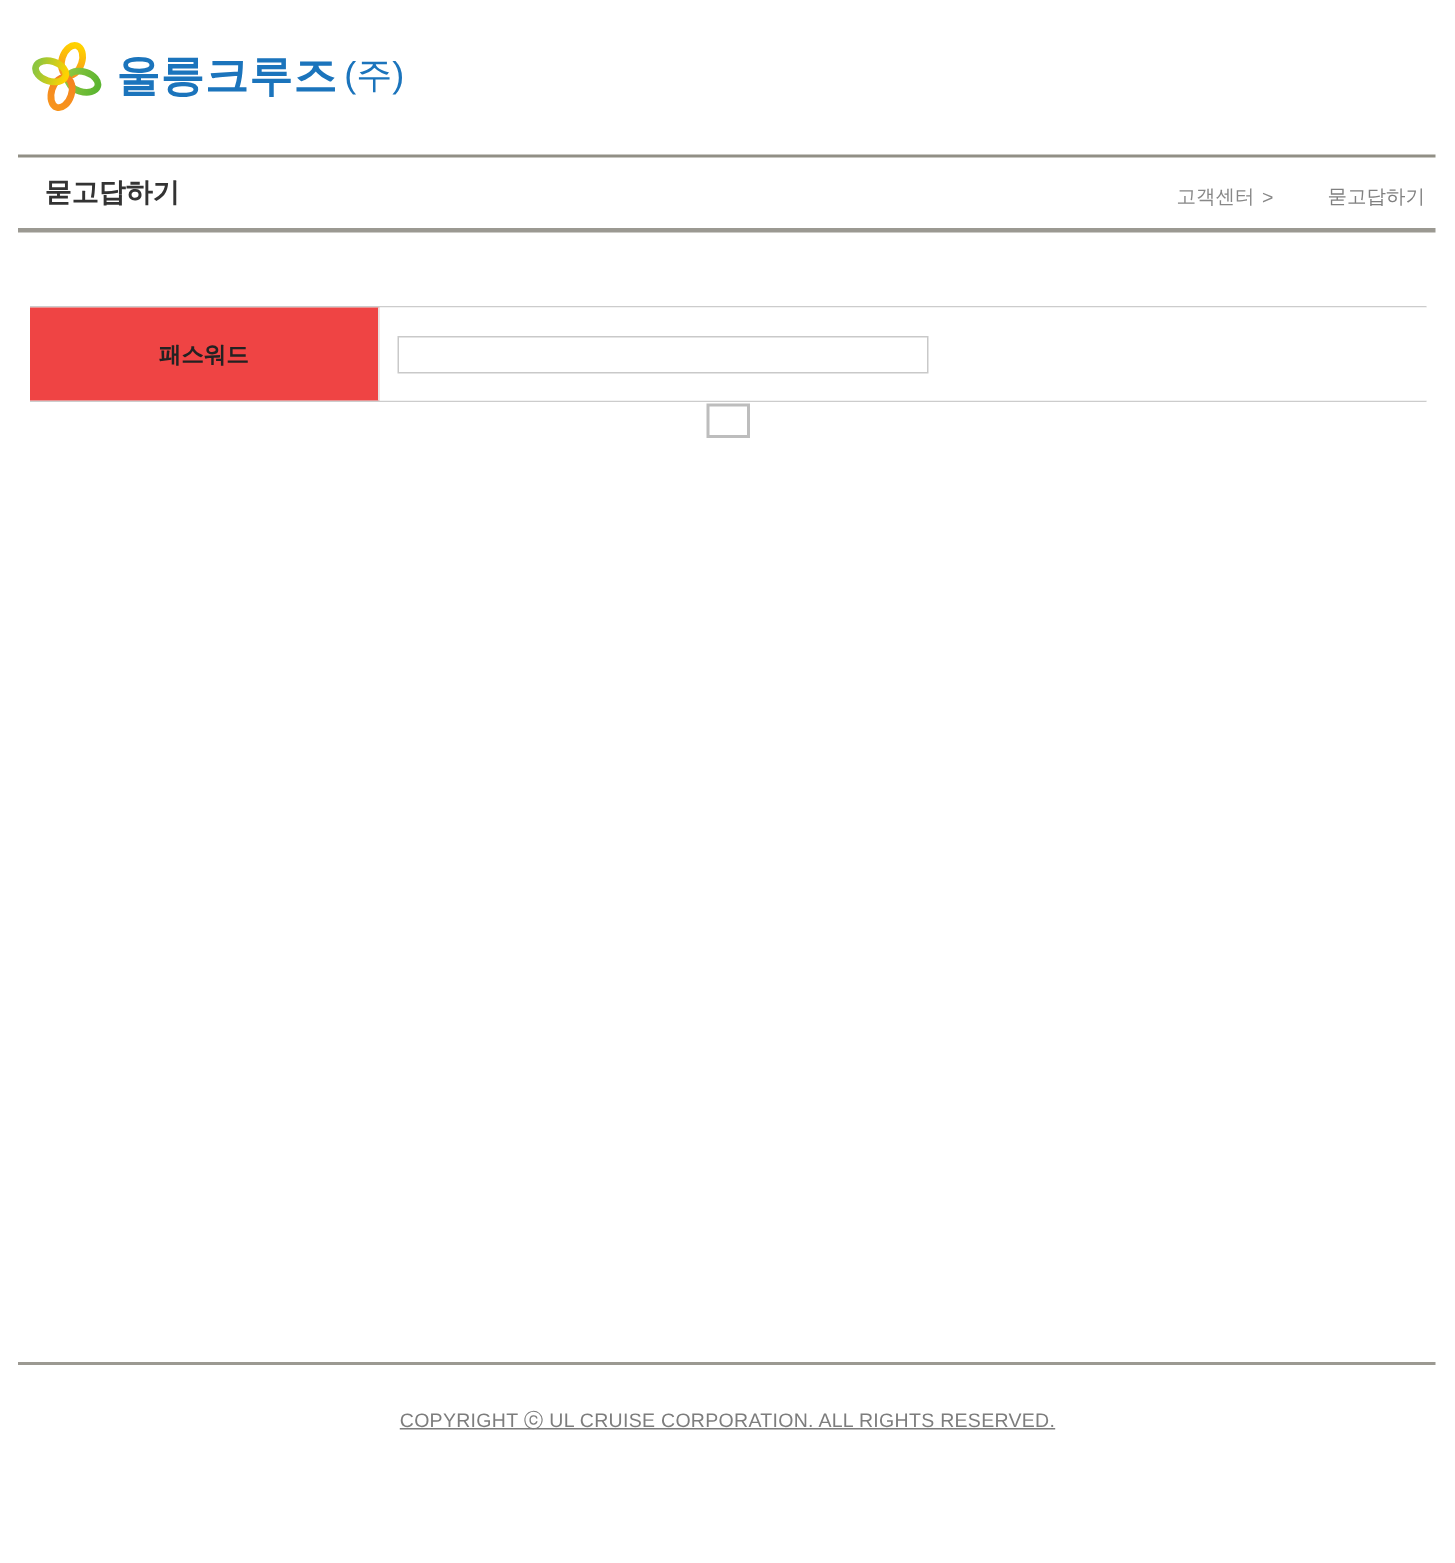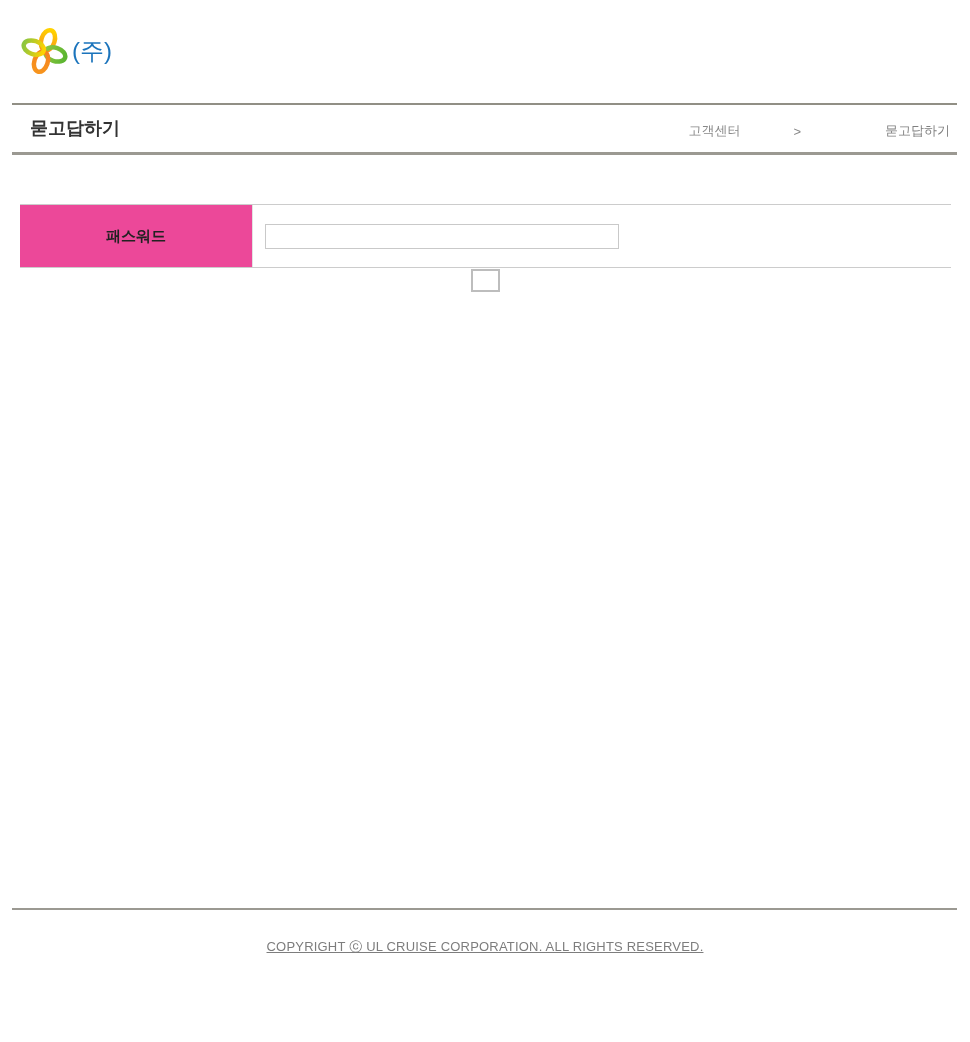--- a/index.html
+++ b/index.html
@@ -36,37 +36,37 @@
   .rule-footer { position:absolute; top:908px; left:12px; width:945px; height:2px; background:#9b9992; }
 
   
   .page-title {
     position:absolute; top:116px; left:30px;
     font-size:18px; font-weight:bold; color:#333333;
   }
   .breadcrumb {
     position:absolute; top:122px; right:20px;
     font-size:13px; color:#888888;
-    display:flex; align-items:center;gap:48px;
+    display:flex; align-items:center;
   }
   .breadcrumb a { color:#888888; text-decoration:none; cursor:pointer; }
   .breadcrumb .sep { margin:0 3px 0 5px; }
   .breadcrumb .current { margin-left:33px; color:#808080; }
 
   
   .pw-table {
     position:absolute; top:204px; left:20px;
     width:931px; height:64px;
     border-top:1px solid #cccccc;
     border-bottom:1px solid #cccccc;
     display:flex;
   }
   .pw-th {
     width:233px; height:100%;
-    background:#ec4899;
+    background:#ef4444;
     border-right:1px solid #e2e2e2;
     display:flex; align-items:center; justify-content:center;
     font-size:15px; font-weight:bold; color:#222222;
   }
   .pw-td {
     flex:1; height:100%;
     display:flex; align-items:center;
     padding-left:12px;
     background:#ffffff;
   }
@@ -124,20 +124,21 @@
         </linearGradient>
       </defs>
       <g fill="none" stroke-width="4.6">
         <ellipse cx="24" cy="12.5" rx="6.8" ry="10.6" stroke="url(#gTop)" transform="rotate(18 24 24)"></ellipse>
         <ellipse cx="24" cy="12.5" rx="6.8" ry="10.6" stroke="url(#gRight)" transform="rotate(108 24 24)"></ellipse>
         <ellipse cx="24" cy="12.5" rx="6.8" ry="10.6" stroke="url(#gBottom)" transform="rotate(198 24 24)"></ellipse>
         <ellipse cx="24" cy="12.5" rx="6.8" ry="10.6" stroke="url(#gLeft)" transform="rotate(288 24 24)"></ellipse>
       </g>
     </svg>
   </span>
+  <span class="logo-text">울릉크루즈</span>
   <span class="logo-suffix">(주)</span>
 </a>
 
 <div class="rule-top"></div>
 
 <h1 class="page-title">묻고답하기</h1>
 
 <div class="breadcrumb">
   <a>고객센터</a>
   <span class="sep">&gt;</span>

